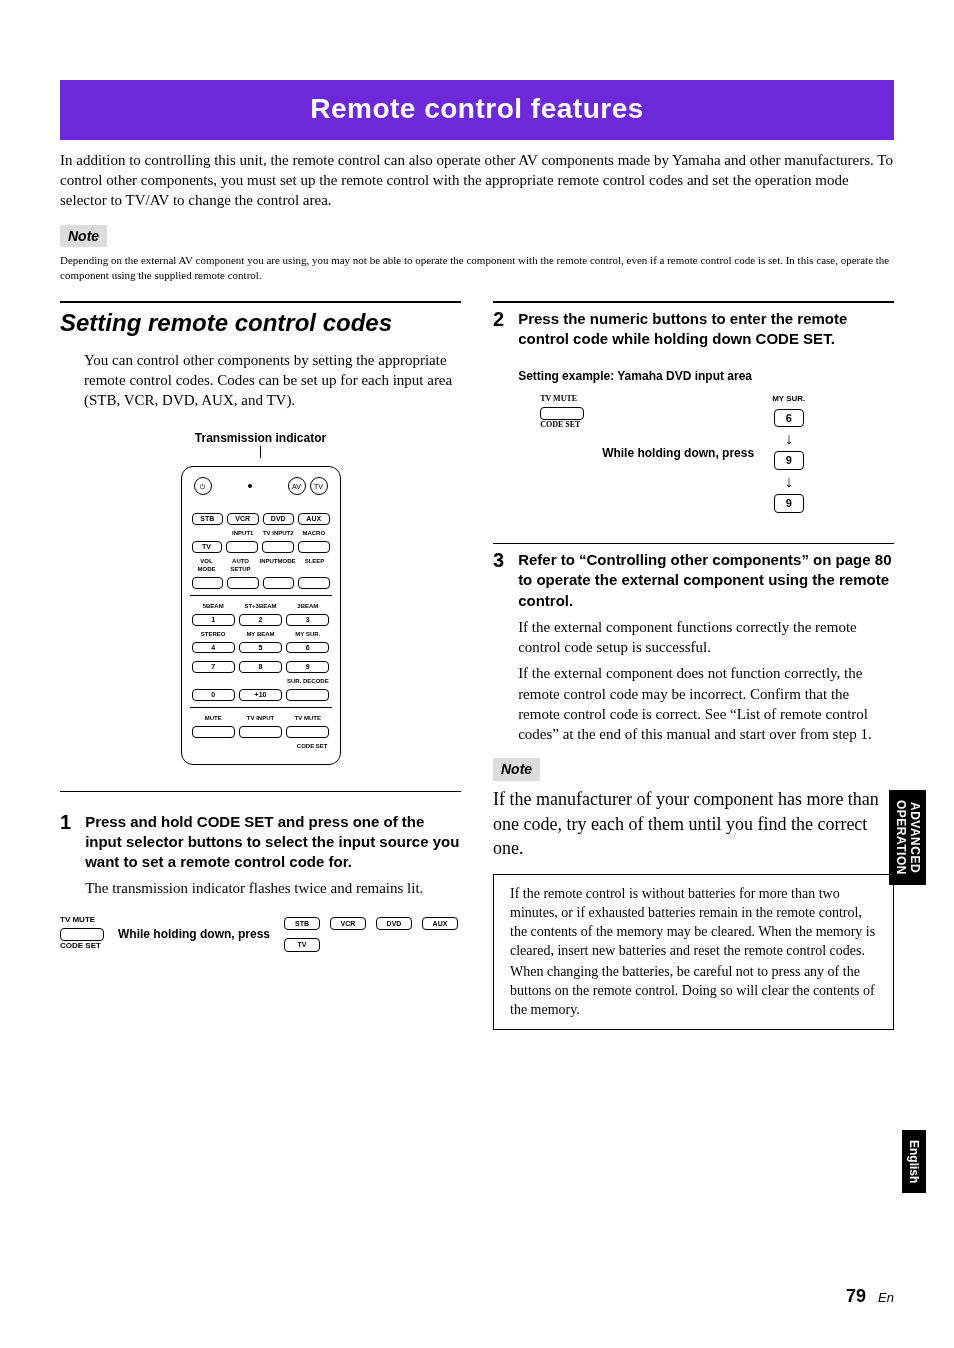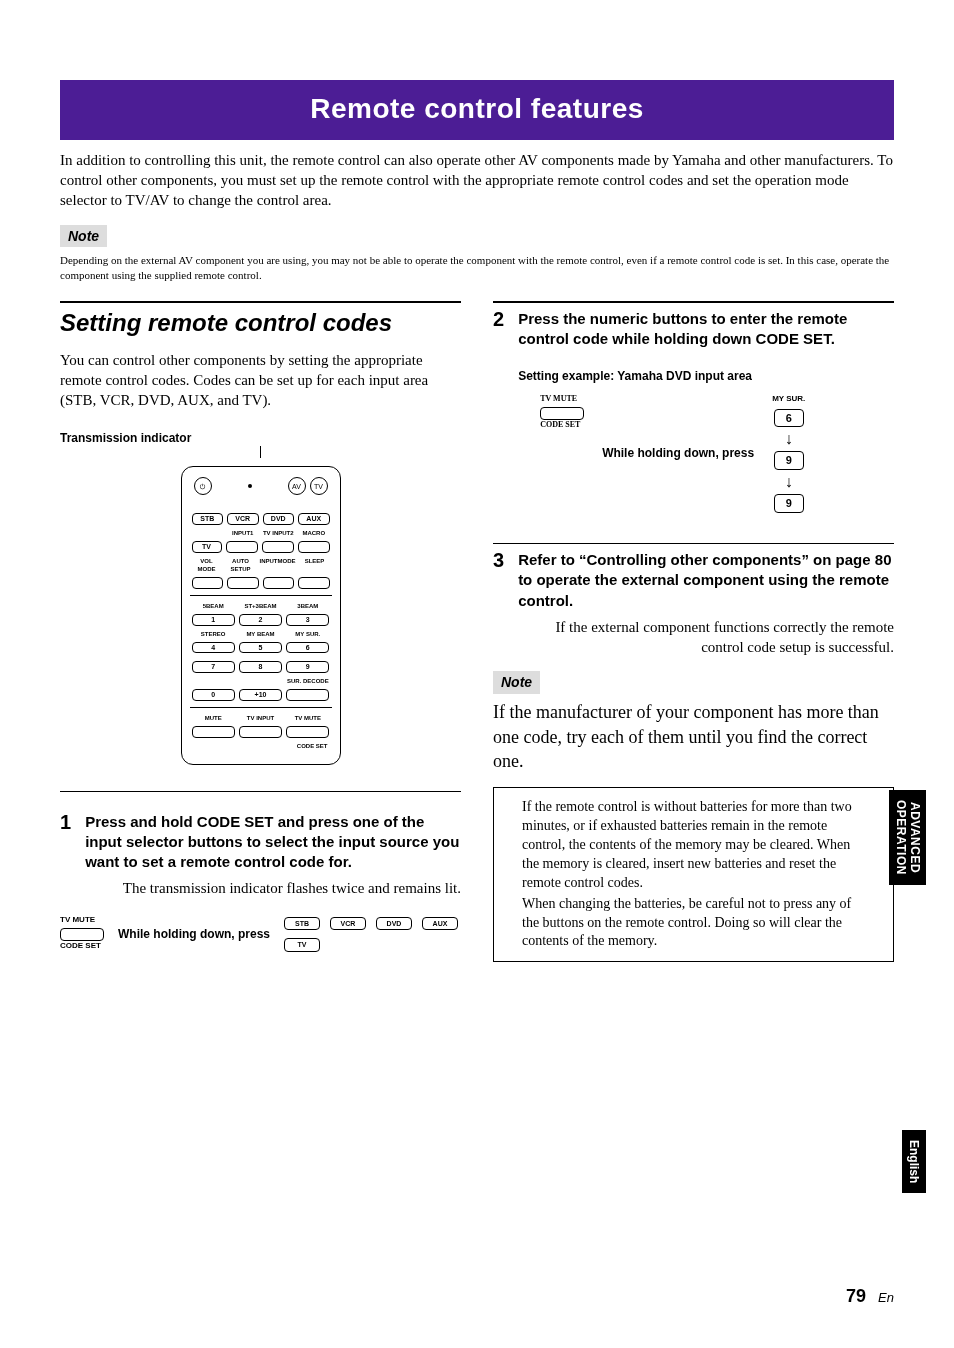--- a/index.html
+++ b/index.html
@@ -8,21 +8,21 @@
     height: 1348px;
     background: #fff;
     font-family: "Times New Roman", Times, serif;
     color: #000;
     position: relative;
     padding: 80px 60px 40px 60px;
     font-size: 15px;
     line-height: 1.35;
   }
   .title-banner {
-    background: #4c1d95;
+    background: #6d28d9;
     color: #fff;
     text-align: center;
     padding: 10px 0 12px 0;
     font-family: Arial, Helvetica, sans-serif;
     font-weight: bold;
     font-size: 28px;
     letter-spacing: 0.5px;
   }
   .intro { margin-top: 10px; }
   .note-label {
@@ -40,23 +40,23 @@
   .col { flex: 1; }
   .section-head {
     font-family: Arial, Helvetica, sans-serif;
     font-weight: bold;
     font-style: italic;
     font-size: 24px;
     border-top: 2px solid #000;
     padding-top: 4px;
     margin-bottom: 10px;
   }
-  .body-p { margin-top: 4px; }
+  .body-p { margin-top: 4px; margin-left: 24px; }
   .tx-label {
-    text-align: left;
+    text-align: center;
     font-family: Arial, Helvetica, sans-serif;
     font-weight: bold;
     font-size: 12px;
     margin-top: 20px;
   }
   
   .remote-wrap { display: flex; justify-content: center; margin-top: 8px; }
   .remote {
     width: 160px;
     border: 1.5px solid #000;
@@ -74,21 +74,21 @@
     text-align:center; padding:1px 0; flex:1;
     line-height:1.1;
   }
   .rc-lbl { font-family:Arial; font-size:6px; font-weight:bold; text-align:center; flex:1; }
   .rc-sep { border-top:1px solid #000; margin:4px 2px; }
   .rc-leader { width:1px; height:12px; background:#000; margin:0 auto; }
   .step-row { display:flex; gap:14px; margin-top:20px; }
   .step-num { font-family:Arial,Helvetica,sans-serif; font-weight:bold; font-size:20px; line-height:1; }
   .step-body { flex:1; }
   .step-title { font-family:Arial,Helvetica,sans-serif; font-weight:bold; font-size:15px; line-height:1.35; }
-  .step-text { margin-top:6px;text-align:right; }
+  .step-text { margin-top:6px; }
   .hr-thin { border-top:1px solid #000; margin-top:4px; }
   
   .illus { display:flex; align-items:center; gap:14px; margin-top:16px; font-family:Arial; }
   .mini-btn {
     border:1.2px solid #000; border-radius:4px;
     font-size:7px; font-weight:bold; text-align:center;
     padding:2px 4px; width:44px; line-height:1.1;
     position:relative;
   }
   .mini-stack { display:flex; flex-direction:column; align-items:flex-start; gap:2px; font-size:8px; font-weight:bold;}
@@ -102,21 +102,21 @@
     font-family:Arial; font-weight:bold; font-size:12px;
     margin-top:8px; text-align:left; padding-left:42px;
   }
   .step2-illus { display:flex; align-items:flex-start; gap:18px; margin-top:10px; padding-left:22px;}
   .dig-col { display:flex; flex-direction:column; align-items:center; gap:4px; }
   .dig-box { border:1.2px solid #000; border-radius:4px; width:30px; text-align:center; font-family:Arial; font-weight:bold; font-size:11px; padding:1px 0;}
   .dig-lbl { font-family:Arial; font-weight:bold; font-size:8px; }
   .note2-body { font-size:18px; margin-top:6px; }
   .battery-box {
     border:1px solid #000;
-    padding:10px 28px;
+    padding:10px 16px;
     margin-top:14px;
     font-size:14px;
   }
   .side-tab {
     position:absolute; right:28px; top:790px;
     background:#000; color:#fff;
     font-family:Arial; font-weight:bold; font-size:12px;
     text-align:center;
     writing-mode: vertical-rl;
     padding:10px 4px;
@@ -311,20 +311,21 @@
       </div>
     </div>
 
     
     <div class="hr-thin" style="margin-top:30px;"></div>
     <div class="step-row" style="margin-top:6px;">
       <div class="step-num">3</div>
       <div class="step-body">
         <div class="step-title">Refer to “Controlling other components” on page 80 to operate the external component using the remote control.</div>
         <p class="step-text">If the external component functions correctly the remote control code setup is successful.</p>
+        <p class="step-text">If the external component does not function correctly, the remote control code may be incorrect. Confirm that the remote control code is correct. See “List of remote control codes” at the end of this manual and start over from step 1.</p>
       </div>
     </div>
 
     
     <div class="note-label">Note</div>
     <p class="note2-body">If the manufacturer of your component has more than one code, try each of them until you find the correct one.</p>
 
     
     <div class="battery-box">
       <p>If the remote control is without batteries for more than two minutes, or if exhausted batteries remain in the remote control, the contents of the memory may be cleared. When the memory is cleared, insert new batteries and reset the remote control codes.</p>

